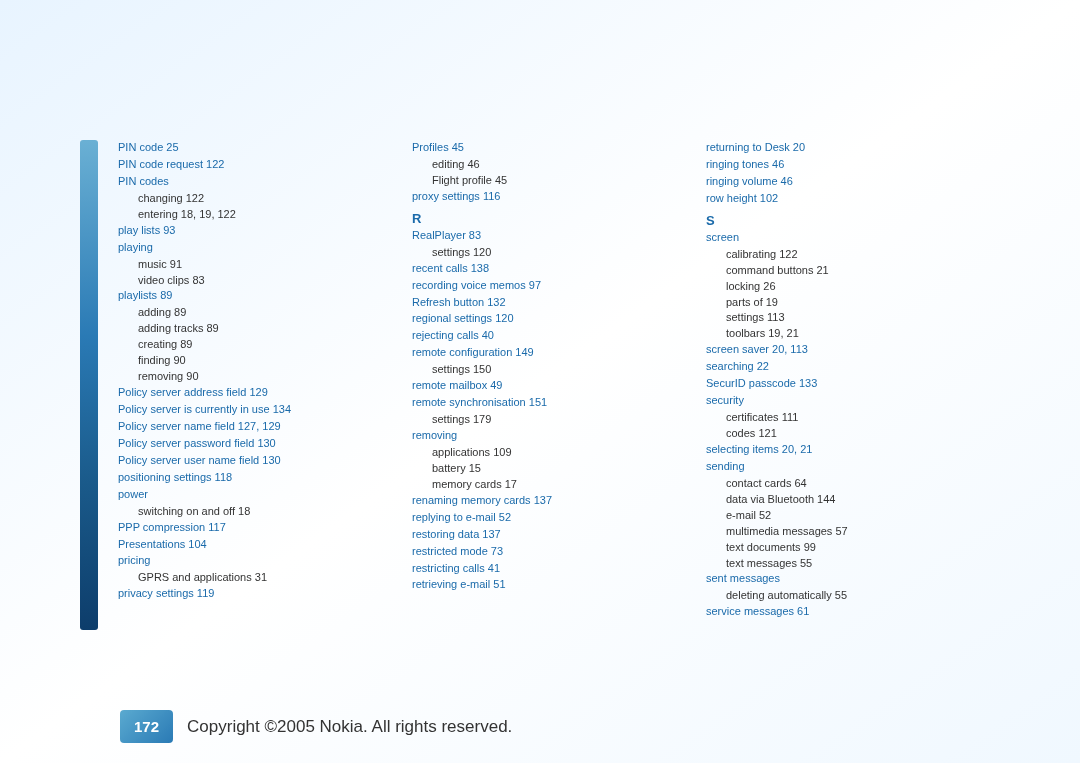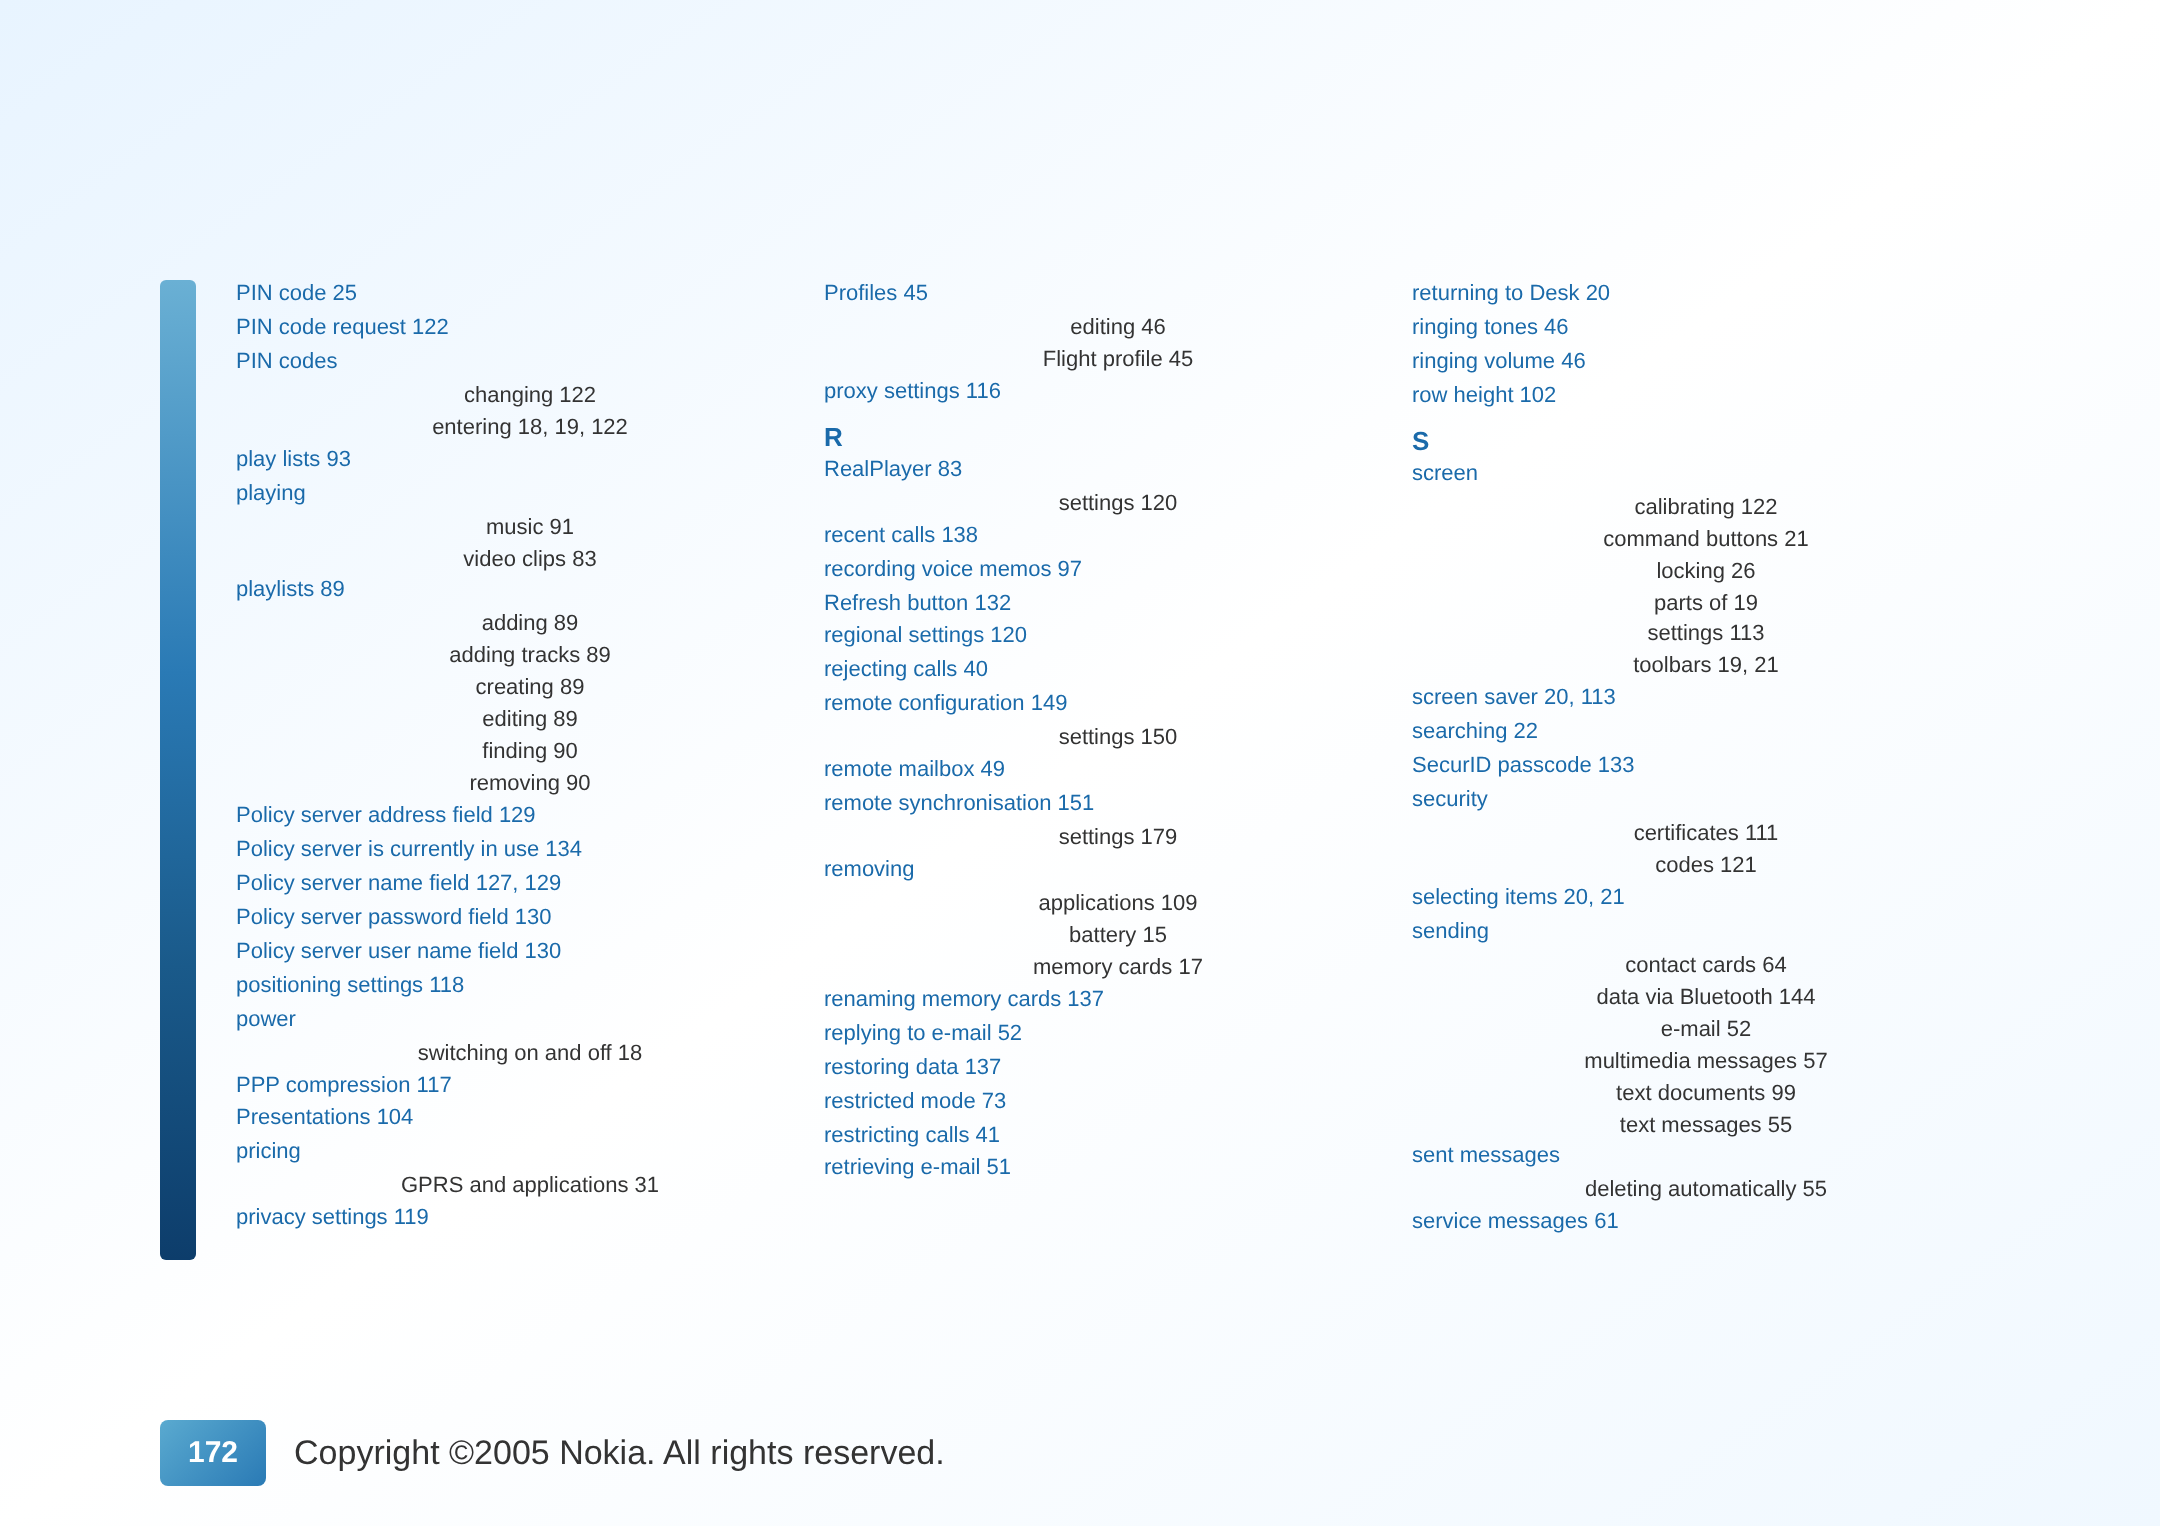--- a/index.html
+++ b/index.html
@@ -64,36 +64,36 @@
     .link {
       color: #1a6aaa;
       text-decoration: none;
       cursor: pointer;
     }
 
     .sub-entry {
       margin-left: 20px;
       color: #333;
       line-height: 1.45;
-      text-align: center;
     }
 
     .section-letter {
       color: #1a6aaa;
       font-weight: bold;
       font-size: 13px;
       margin-top: 6px;
       margin-bottom: 2px;
     }
 
     .page-footer {
       display: flex;
       flex-direction: row;
       align-items: center;
       padding: 0 80px 20px 80px;
+      margin-left: 40px;
     }
 
     .page-number-box {
       background: linear-gradient(135deg, #5aaad0, #2a7ab5);
       color: white;
       font-weight: bold;
       font-size: 15px;
       padding: 8px 14px;
       border-radius: 4px;
       margin-right: 14px;
@@ -123,21 +123,20 @@
           <div class="sub-entry">changing  122</div>
           <div class="sub-entry">entering  18, 19, 122</div>
           <div class="entry"><a class="link" href="#">play lists  93</a></div>
           <div class="entry"><a class="link" href="#">playing</a></div>
           <div class="sub-entry">music  91</div>
           <div class="sub-entry">video clips  83</div>
           <div class="entry"><a class="link" href="#">playlists  89</a></div>
           <div class="sub-entry">adding  89</div>
           <div class="sub-entry">adding tracks  89</div>
           <div class="sub-entry">creating  89</div>
-          <div class="sub-entry">editing  89</div>
           <div class="sub-entry">finding  90</div>
           <div class="sub-entry">removing  90</div>
           <div class="entry"><a class="link" href="#">Policy server address field  129</a></div>
           <div class="entry"><a class="link" href="#">Policy server is currently in use  134</a></div>
           <div class="entry"><a class="link" href="#">Policy server name field  127, 129</a></div>
           <div class="entry"><a class="link" href="#">Policy server password field  130</a></div>
           <div class="entry"><a class="link" href="#">Policy server user name field  130</a></div>
           <div class="entry"><a class="link" href="#">positioning settings  118</a></div>
           <div class="entry"><a class="link" href="#">power</a></div>
           <div class="sub-entry">switching on and off  18</div>

